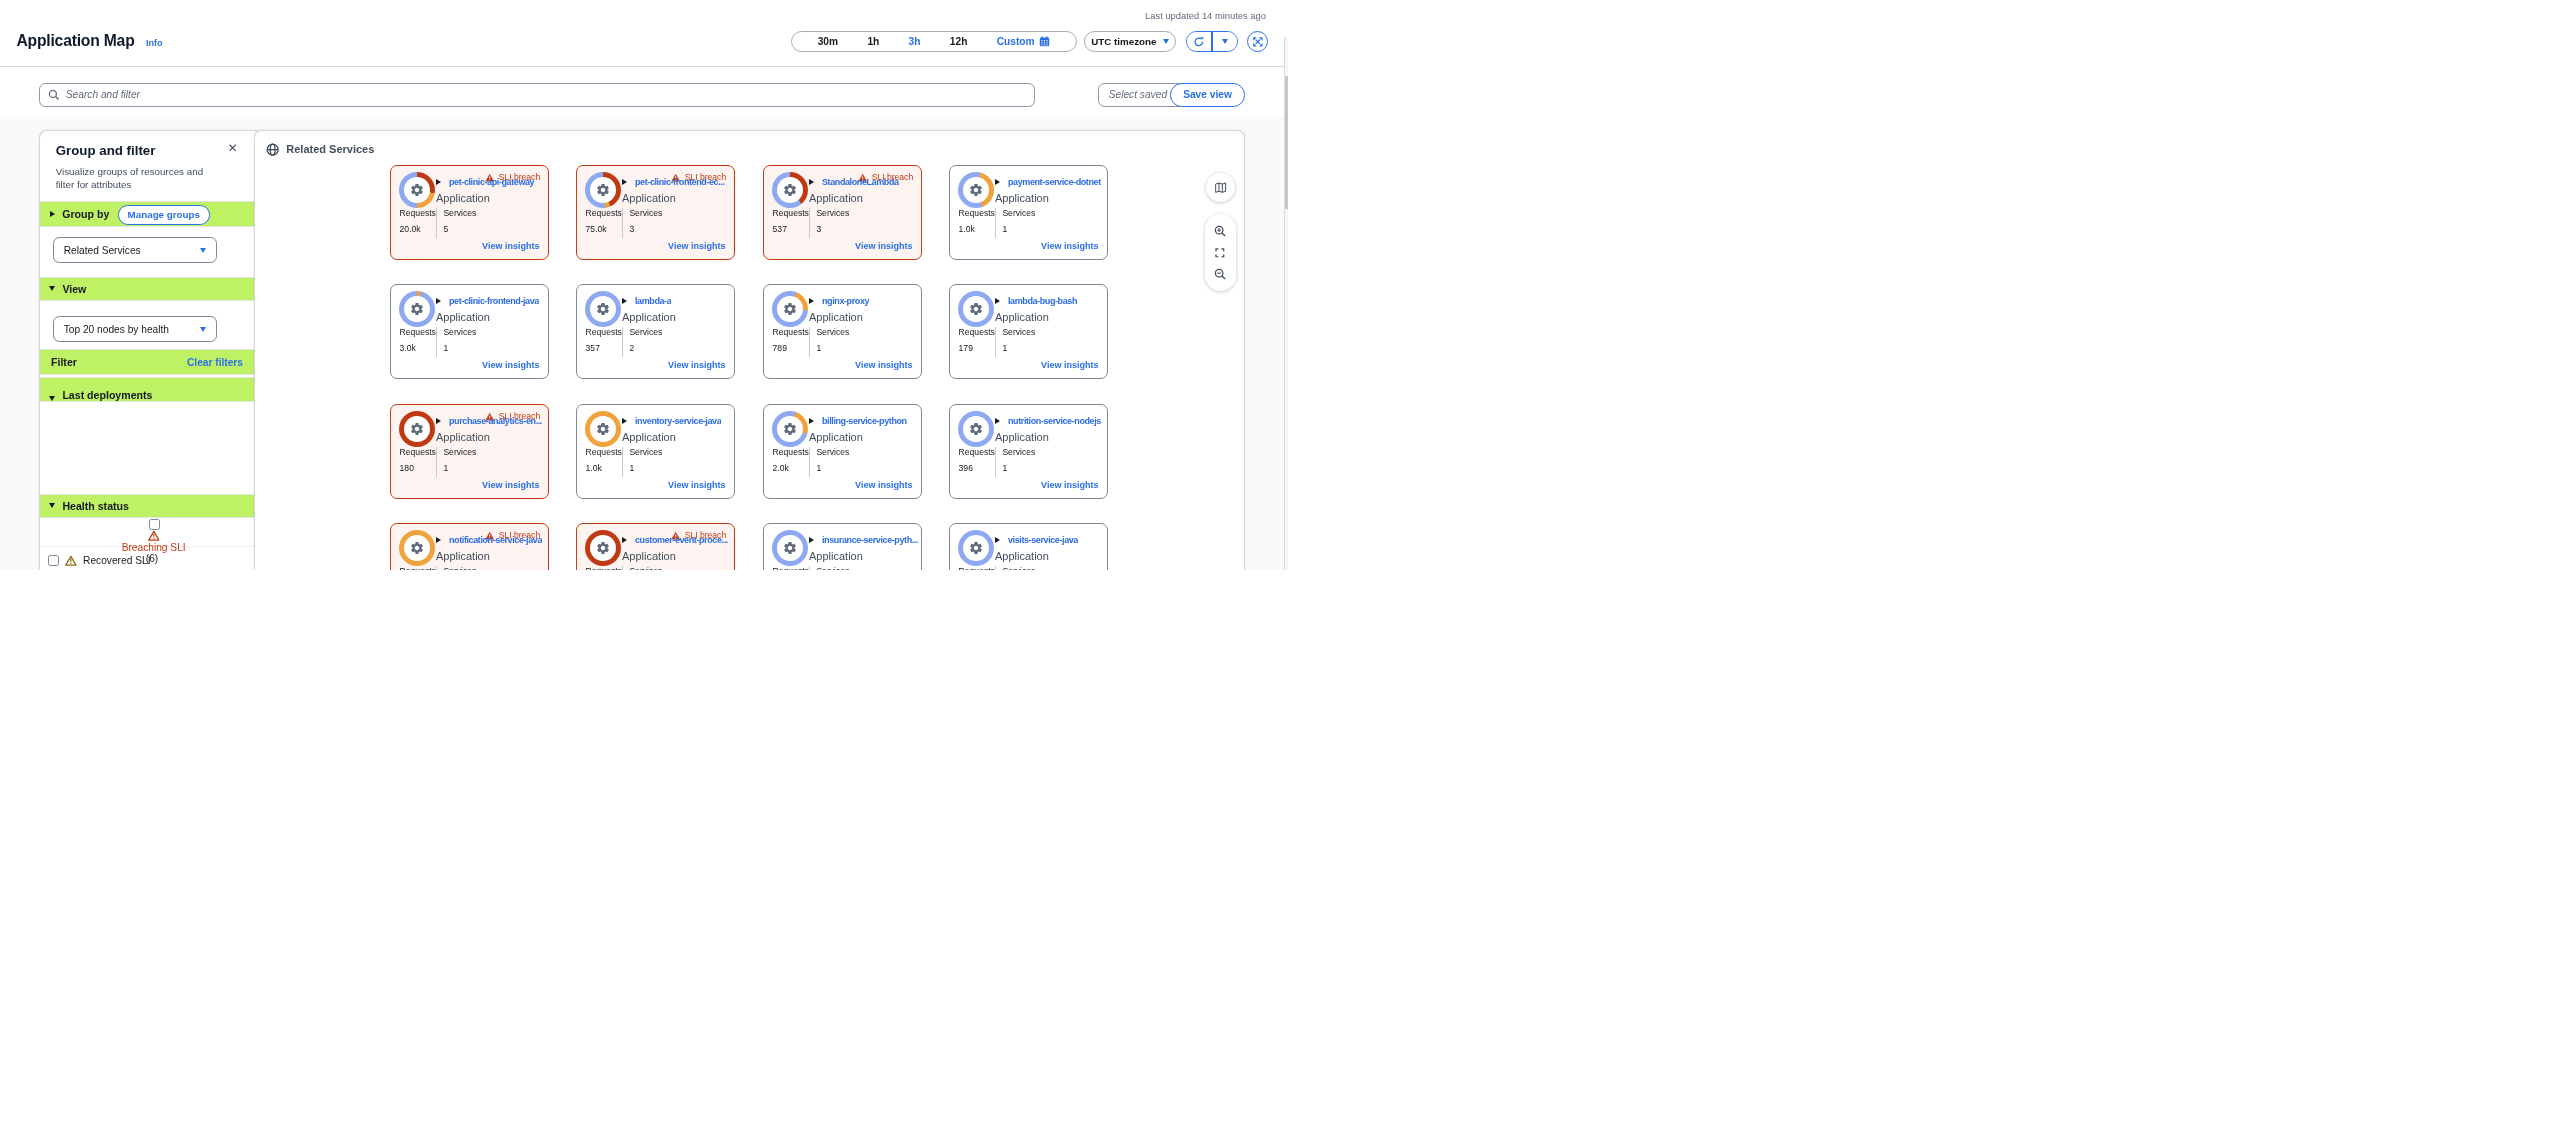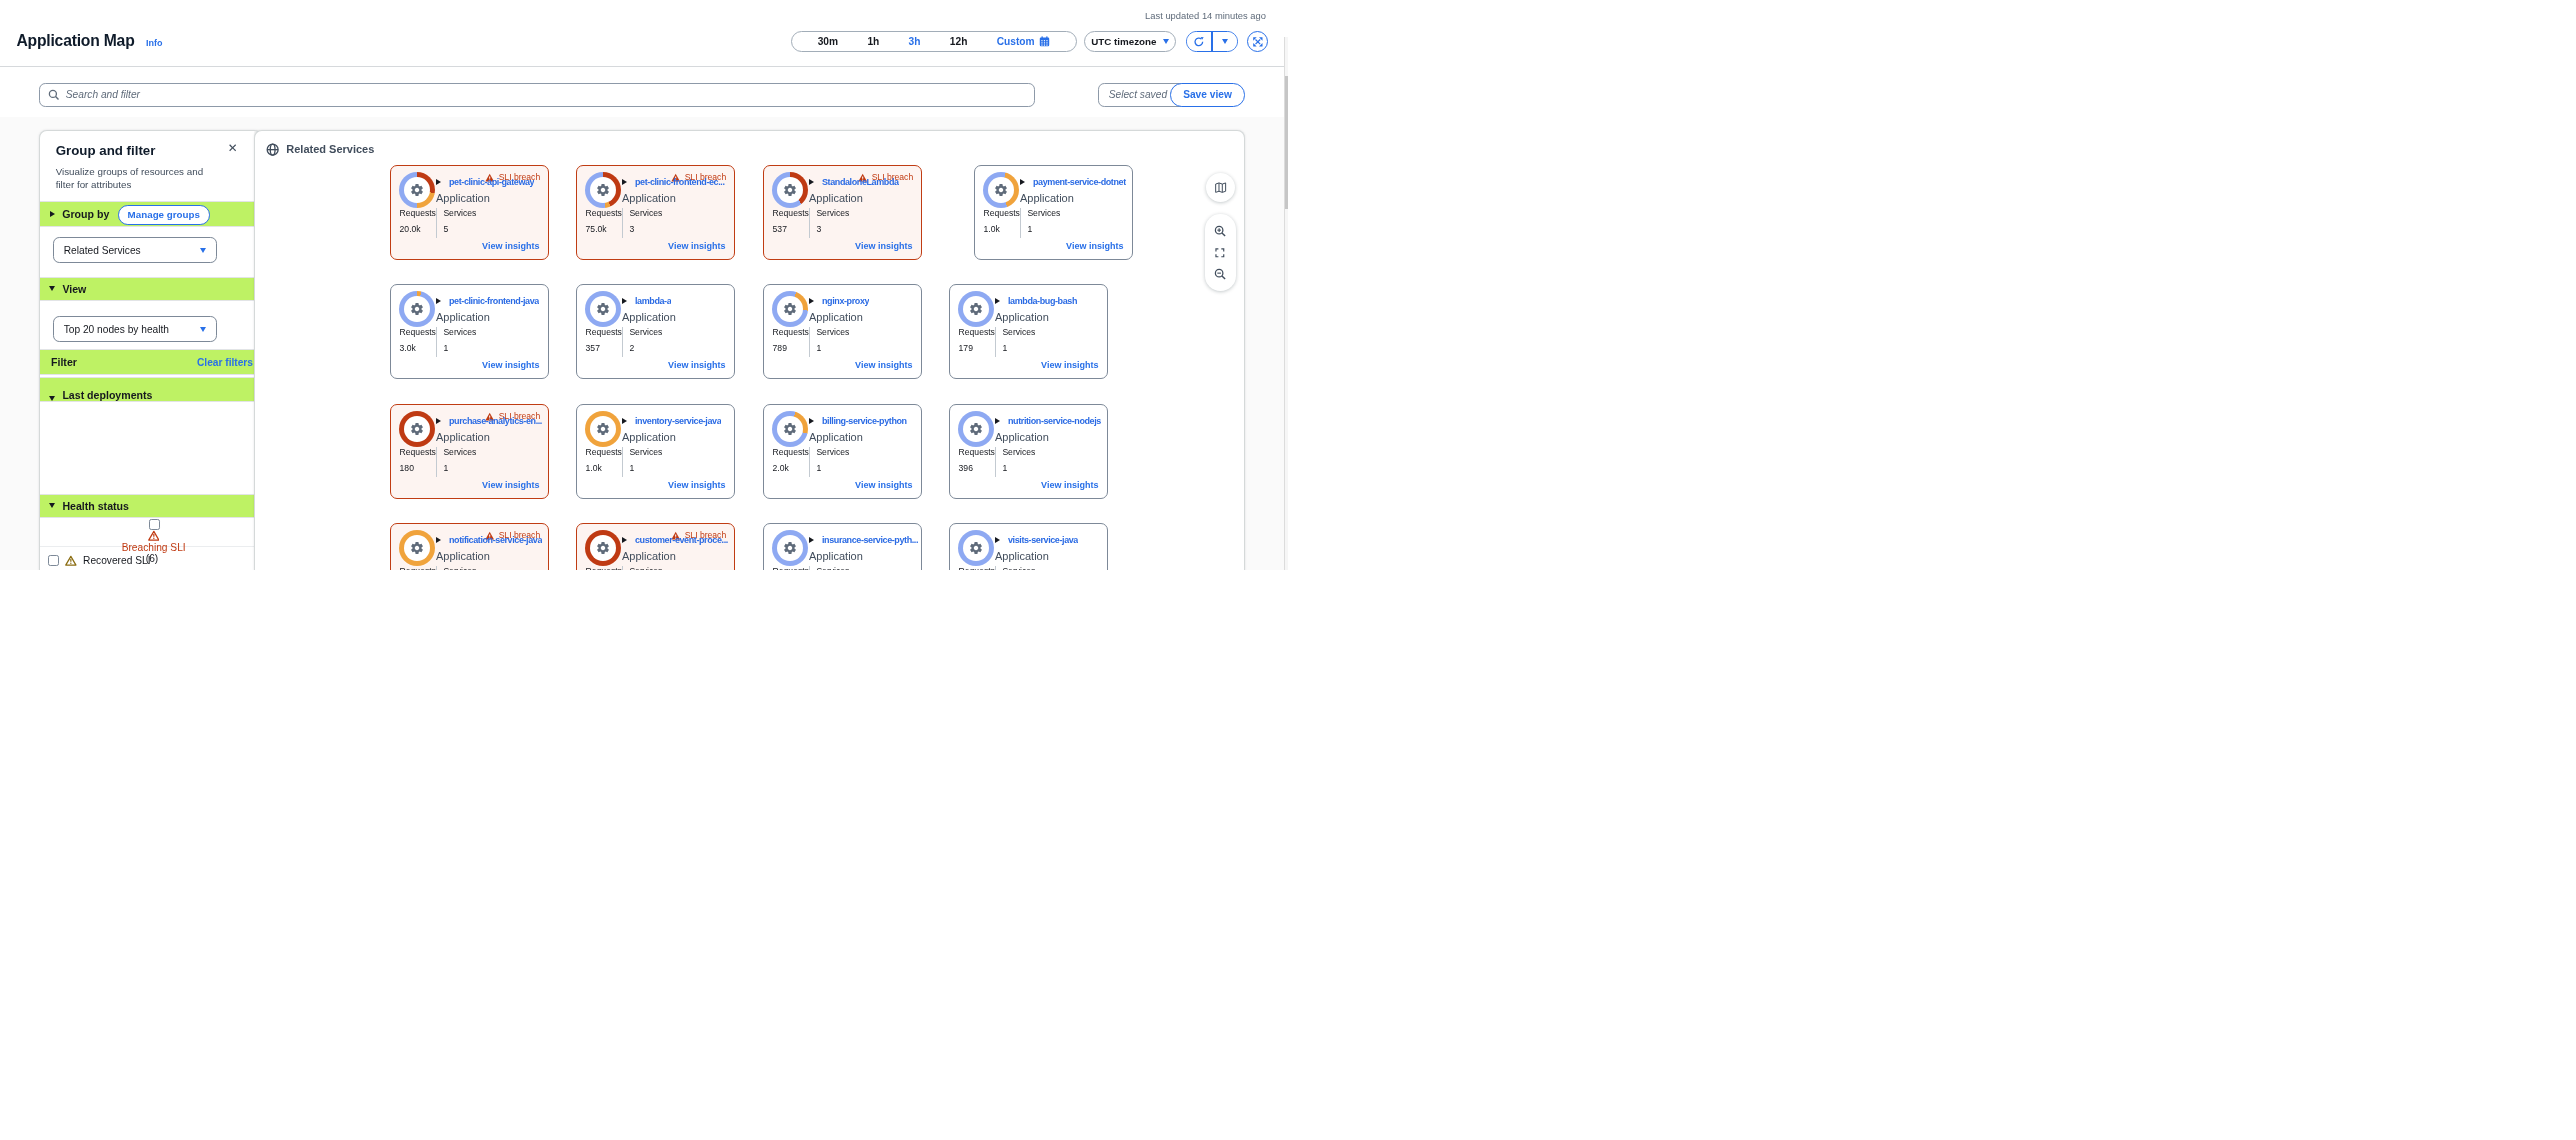--- a/index.html
+++ b/index.html
@@ -54,21 +54,21 @@
   .band-groupby { top:70px; height:26px; }
   .band-view { top:146px; height:23.5px; }
   .band-filter { top:218px; height:26px; }
   .band-deploy { top:246px; height:25px;align-items:flex-end; }
   .band-health { top:363px; height:23.5px; }
   .tri-right { width:0; height:0; border-top:3.9px solid transparent; border-bottom:3.9px solid transparent; border-left:5.5px solid #16191f; margin-left:10.2px; }
   .tri-down-b { width:0; height:0; border-left:3.9px solid transparent; border-right:3.9px solid transparent; border-top:5.5px solid #16191f; margin-left:9.4px; }
   .band-label { font-size:10.6px; font-weight:700; color:#16191f; margin-left:7px; }
   .manage-btn { position:absolute; left:78px; top:3.1px; height:19.6px; padding:0 8.6px; border:1.6px solid #2970e8; border-radius:9.8px; background:#fff; color:#2970e8; font-size:9.8px; font-weight:700; font-family:inherit; cursor:pointer; }
   .filter-label { font-size:10.6px; font-weight:700; color:#16191f; margin-left:11px; }
-  .clear-filters { position:absolute; right:8px; font-size:10.2px; font-weight:700; color:#2970e8; cursor:pointer; }
+  .clear-filters { position:absolute; right:18px; font-size:10.2px; font-weight:700; color:#2970e8; cursor:pointer; }
 
   .sb-select { position:absolute; left:12.5px; width:164px; height:26px; border:0.8px solid #7d8998; border-radius:6.3px; background:#fff; display:flex; align-items:center; cursor:pointer; }
   .sb-select span { font-size:10.2px; color:#16191f; margin-left:10.2px; flex:1; }
   .sb-select .caret-down { margin-right:9.4px; }
   .sel-group { top:106px; }
   .sel-view { top:185px; }
 
   .check-rows-deploy { position:absolute; left:0; top:273px; width:100%; }
   .check-rows-health { position:absolute; left:0; top:388px; width:100%; }
   .check-row { position:relative; height:28px; border-bottom:0.8px solid #ebedef; display:flex; align-items:center; }
@@ -369,21 +369,21 @@
         <div class="stat-value">537</div>
       </div>
       <div class="stat-divider"></div>
       <div class="stat services">
         <div class="stat-label">Services</div>
         <div class="stat-value">3</div>
       </div>
     </div>
     <a class="view-insights">View insights</a>
   </div>
-      <div class="card" style="left: 694px; top: 34px; margin-left: 25px;">
+      <div class="card" style="left: 694px; top: 34px;">
 
     <div class="ring" style="background: conic-gradient(rgb(142, 169, 242) 0deg, rgb(142, 169, 242) 15deg, rgb(240, 163, 60) 15deg, rgb(240, 163, 60) 160deg, rgb(142, 169, 242) 160deg, rgb(142, 169, 242) 360deg);">
       <svg width="15" height="15" viewBox="0 0 24 24">
             <path fill="#5f6b7a" fill-rule="evenodd" d="M19.14 12.94c.04-.3.06-.61.06-.94 0-.32-.02-.64-.07-.94l2.03-1.58c.18-.14.23-.41.12-.61l-1.92-3.32c-.12-.22-.37-.29-.59-.22l-2.39.96c-.5-.38-1.03-.7-1.62-.94l-.36-2.54c-.04-.24-.24-.41-.48-.41h-3.84c-.24 0-.43.17-.47.41l-.36 2.54c-.59.24-1.13.57-1.62.94l-2.39-.96c-.22-.08-.47 0-.59.22L2.74 8.87c-.12.21-.08.47.12.61l2.03 1.58c-.05.3-.09.63-.09.94s.02.64.07.94l-2.03 1.58c-.18.14-.23.41-.12.61l1.92 3.32c.12.22.37.29.59.22l2.39-.96c.5.38 1.03.7 1.62.94l.36 2.54c.05.24.24.41.48.41h3.84c.24 0 .44-.17.47-.41l.36-2.54c.59-.24 1.13-.56 1.62-.94l2.39.96c.22.08.47 0 .59-.22l1.92-3.32c.12-.22.07-.47-.12-.61l-2.01-1.58zM12 15.6c-1.98 0-3.6-1.62-3.6-3.6s1.62-3.6 3.6-3.6 3.6 1.62 3.6 3.6-1.62 3.6-3.6 3.6z"></path>
           </svg>
     </div>
     <div class="name-row">
       <i class="node-tri"></i>
       <a class="card-name">payment-service-dotnet</a>
     </div>

